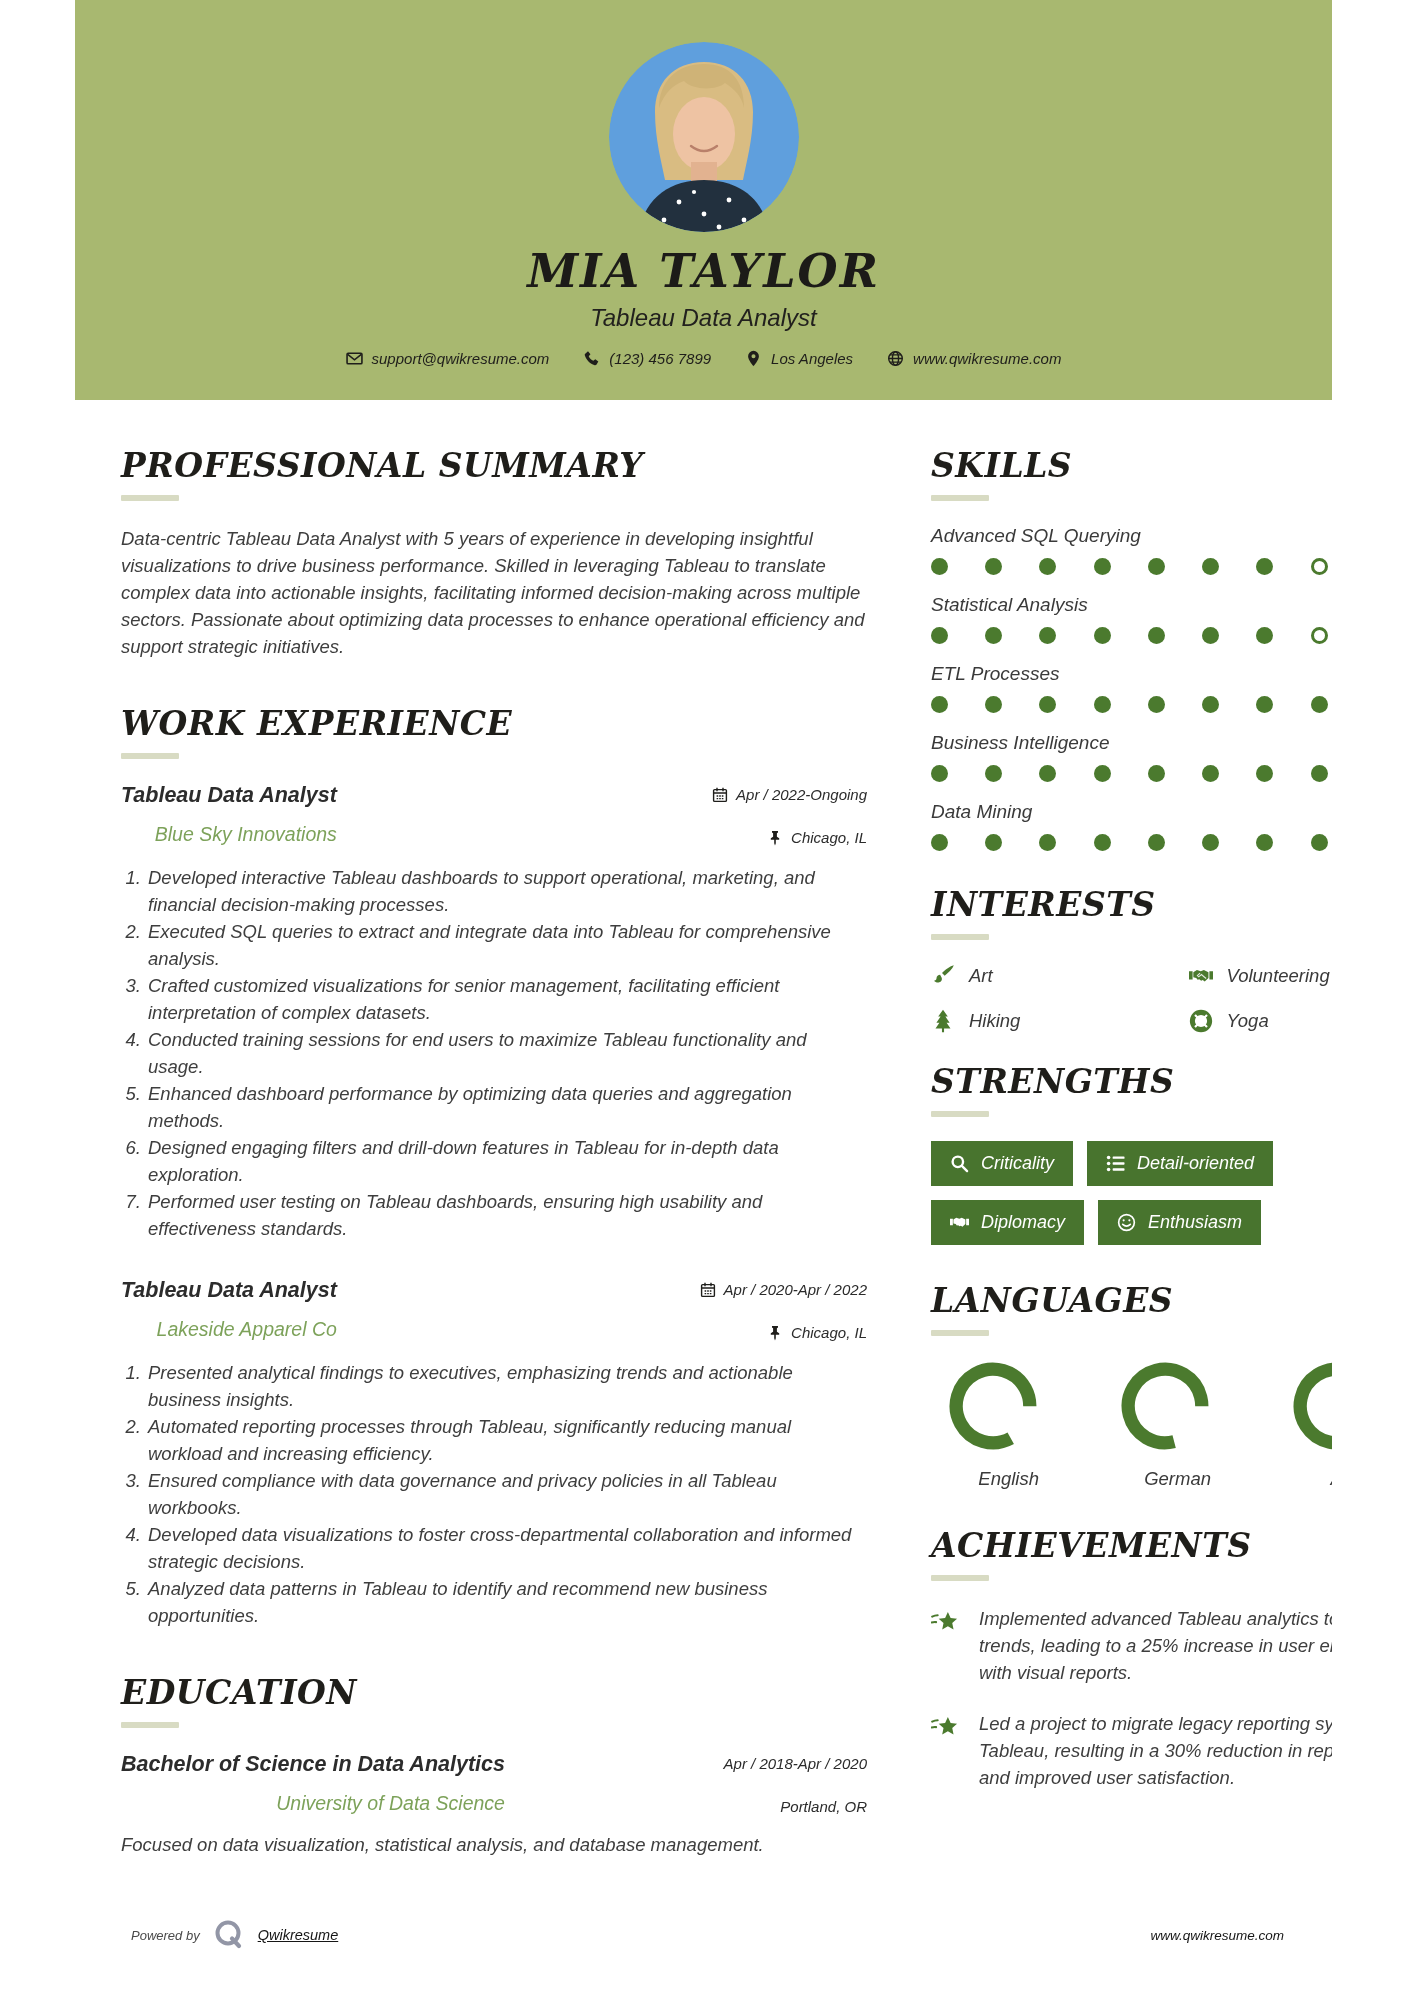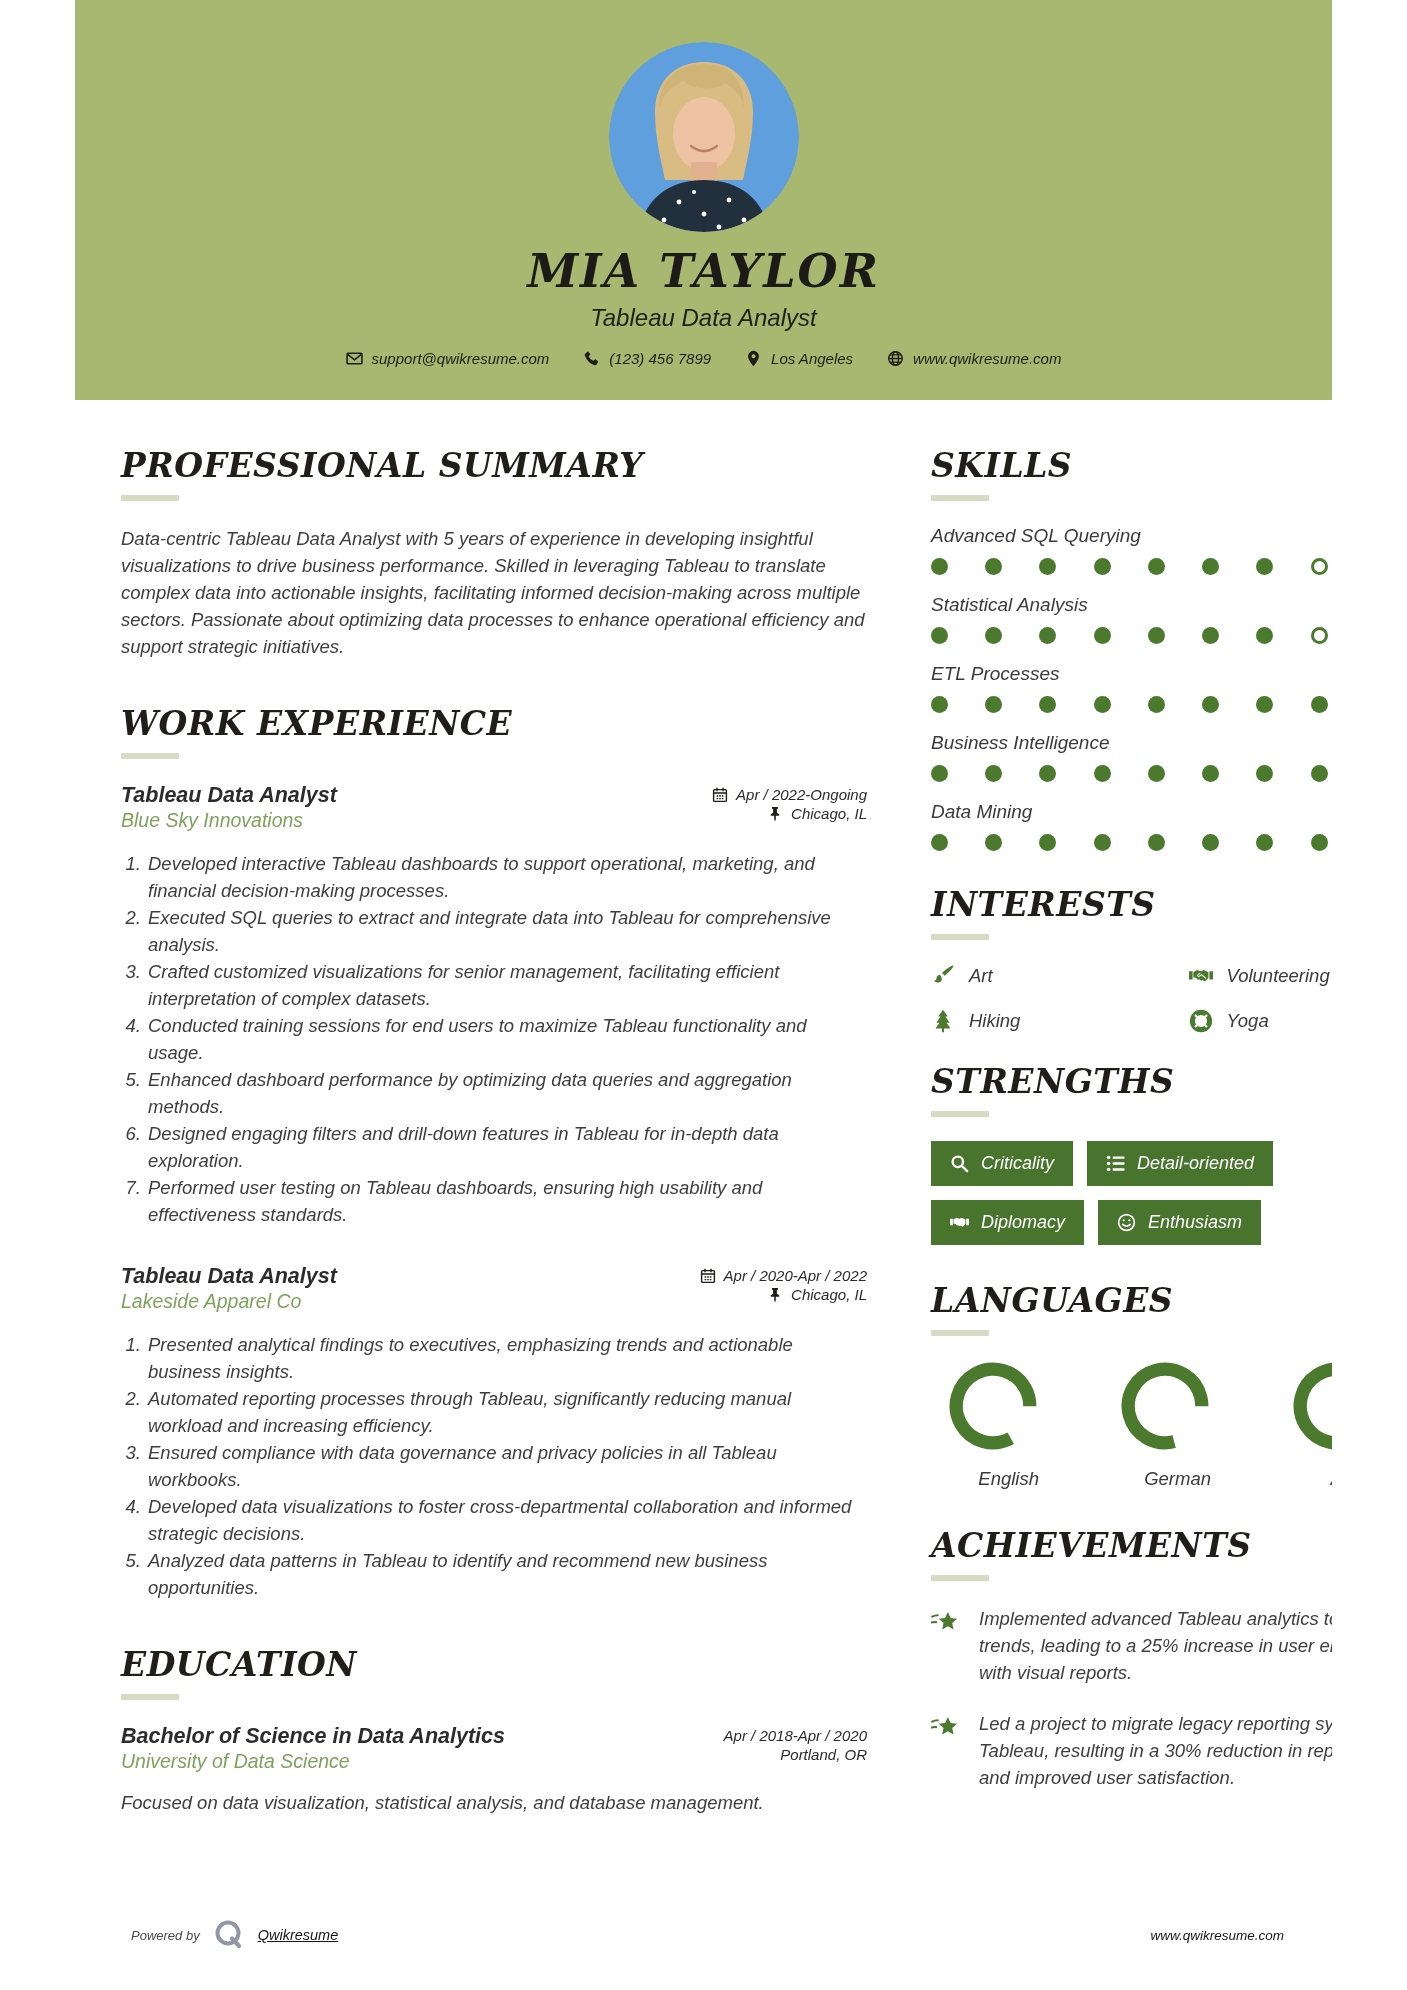--- a/index.html
+++ b/index.html
@@ -27,22 +27,22 @@
                      color:#1f1e1a; letter-spacing:0.5px; }
   .heading-bar { width:58px; height:6px; background:#d8dbc3; margin:10px 0 24px 0; border-radius:1px; }
 
   .summary-text, .edu-desc { font-size:18.5px; line-height:27px; color:#3e3e3e; }
 
   
   .entry { margin-top:8px; }
   .entry + .entry { margin-top:36px; }
   .entry-head { display:flex; justify-content:space-between; align-items:flex-start; }
   .entry-title { font-size:21.5px; font-weight:bold; color:#2c2c2c; }
-  .entry-org { font-size:19.5px; color:#7da25a; margin-top:1px; }
-  .entry-meta { text-align:center; display:flex; flex-direction:column; gap:2px; align-items:flex-end; padding-top:3px; }
+  .entry-org { font-size:19.5px; color:#7da25a; margin-top:15px;text-align:right; }
+  .entry-meta { text-align:center; display:flex; flex-direction:column; gap:26px; align-items:flex-end; padding-top:3px; }
   .meta-line { display:flex; align-items:center; gap:8px; font-size:15px; color:#2b2b2b; }
   .meta-line .icon { display:inline-flex; width:16px; height:16px; color:#1f1e1b; }
   .entry ol { margin:18px 0 0 0; padding-left:25px; }
   .entry ol li { font-size:18.5px; line-height:27px; color:#3e3e3e; padding-left:2px; }
 
   
   .skill-row { margin-bottom:19px; }
   .skill-label { font-size:19px; color:#3a3a3a; margin-bottom:11px; }
   .dots { display:flex; justify-content:space-between; align-items:center; }
   .dot { width:17px; height:17px; border-radius:50%; }

